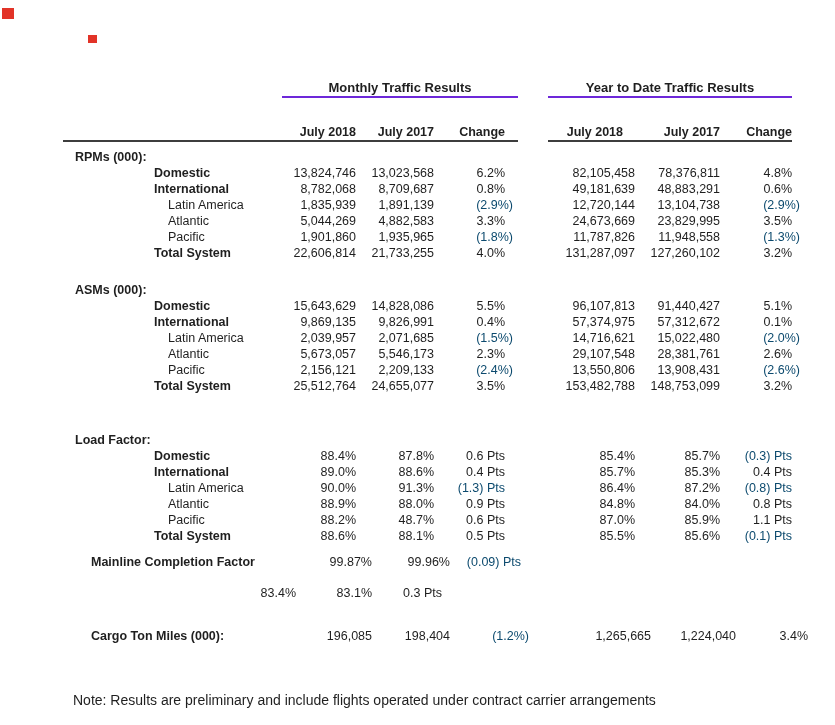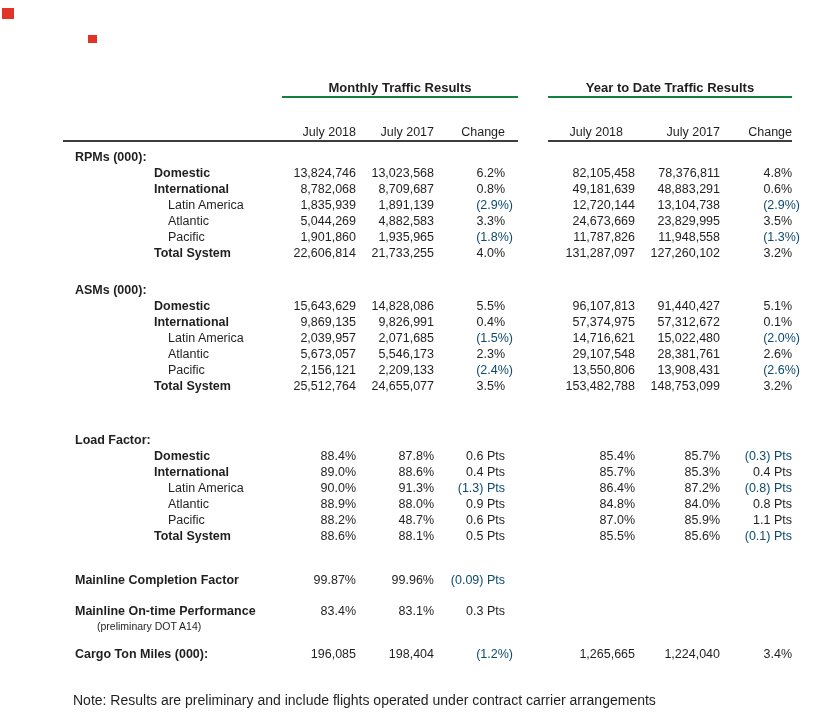--- a/index.html
+++ b/index.html
@@ -6,31 +6,31 @@
   .page{
     position:relative;width:835px;height:725px;background:#ffffff;overflow:hidden;
     font-family:"Liberation Sans","DejaVu Sans",sans-serif;color:#1f1f1f;
   }
   .marker{position:absolute;}
   .m1{left:2px;top:8px;width:12px;height:11px;background:#e23328;}
   .m2{left:88px;top:35px;width:9px;height:8px;background:#e23328;}
 
   .group-title{
     position:absolute;top:80px;height:16px;line-height:15px;text-align:center;
-    font-weight:bold;font-size:13px;border-bottom:2px solid #15803d;white-space:nowrap;
+    font-weight:bold;font-size:13px;border-bottom:2px solid #6d28d9;white-space:nowrap;
   }
   .gt-monthly{left:282px;width:236px;}
   .gt-ytd{left:548px;width:244px;}
 
   .grid{display:grid;grid-template-columns:217px 76px 78px 79px 37px 85px 85px 80px;width:737px;}
   .row{height:16px;}
   .cell{height:16px;line-height:16px;font-size:12.5px;white-space:nowrap;overflow:visible;}
   .num{text-align:right;}
   .c3,.c6{padding-right:8px;}
-  .hdr{font-weight:normal;}
+  .hdr{font-weight:bold;}
   .hdr.c4{padding-right:12px;}
   .neg{color:#0c4a6e;}
   .overhang{padding-right:0;}
   .lbl-sec{font-weight:bold;padding-left:12px;grid-column:1 / -1;}
   .lbl-main{font-weight:bold;padding-left:91px;}
   .lbl-sub{padding-left:105px;}
   .metric-label{font-weight:bold;padding-left:12px;position:relative;}
   .sublabel{position:absolute;top:16px;left:34px;height:14px;line-height:14px;
             font-size:10.5px;font-weight:normal;color:#1f1f1f;white-space:nowrap;}
 
@@ -38,21 +38,21 @@
   .rule{position:absolute;top:140px;height:2px;background:#3d3d3d;}
   .rule-left{left:63px;width:455px;}
   .rule-right{left:548px;width:244px;}
 
   .section{position:absolute;left:63px;}
   #section-rpms{top:149px;}
   #section-asms{top:282px;}
   #section-load-factor{top:432px;}
 
   #metrics{position:absolute;left:63px;top:0;width:737px;height:725px;pointer-events:none;}
-  #metrics .row{position:absolute;left:0;margin-top:18px;}
+  #metrics .row{position:absolute;left:16px;}
   #metrics .row:nth-child(1){top:554px;}
   #metrics .row:nth-child(2){top:585px;}
   #metrics .row:nth-child(3){top:628px;}
   #metrics .row:nth-child(4){top:659px;font-style:italic;}
 
   .note{position:absolute;left:73px;top:692px;font-size:14px;color:#1f1f1f;white-space:nowrap;}
 </style>
 </head>
 <body>
 
@@ -278,21 +278,20 @@
         <div class="cell metric-label">Mainline Completion Factor</div>
         <div class="cell num c1">99.87%</div>
         <div class="cell num c2">99.96%</div>
         <div class="cell num c3 neg">(0.09) Pts</div>
         <div class="cell"></div>
         <div class="cell num c4"></div>
         <div class="cell num c5"></div>
         <div class="cell num c6"></div>
       </div>
       <div class="grid row">
-        <div class="cell metric-label">Mainline On-time Performance<div class="sublabel">(preliminary DOT A14)</div></div>
         <div class="cell num c1">83.4%</div>
         <div class="cell num c2">83.1%</div>
         <div class="cell num c3">0.3 Pts</div>
         <div class="cell"></div>
         <div class="cell num c4"></div>
         <div class="cell num c5"></div>
         <div class="cell num c6"></div>
       </div>
       <div class="grid row">
         <div class="cell metric-label">Cargo Ton Miles (000):</div>

